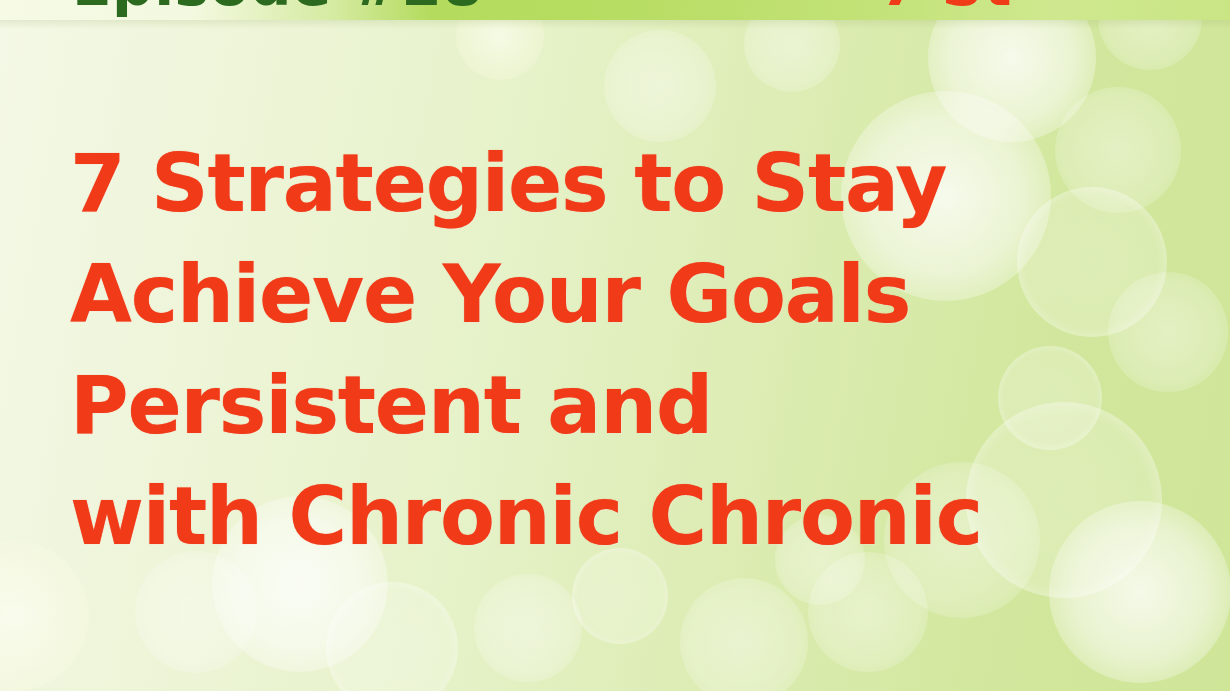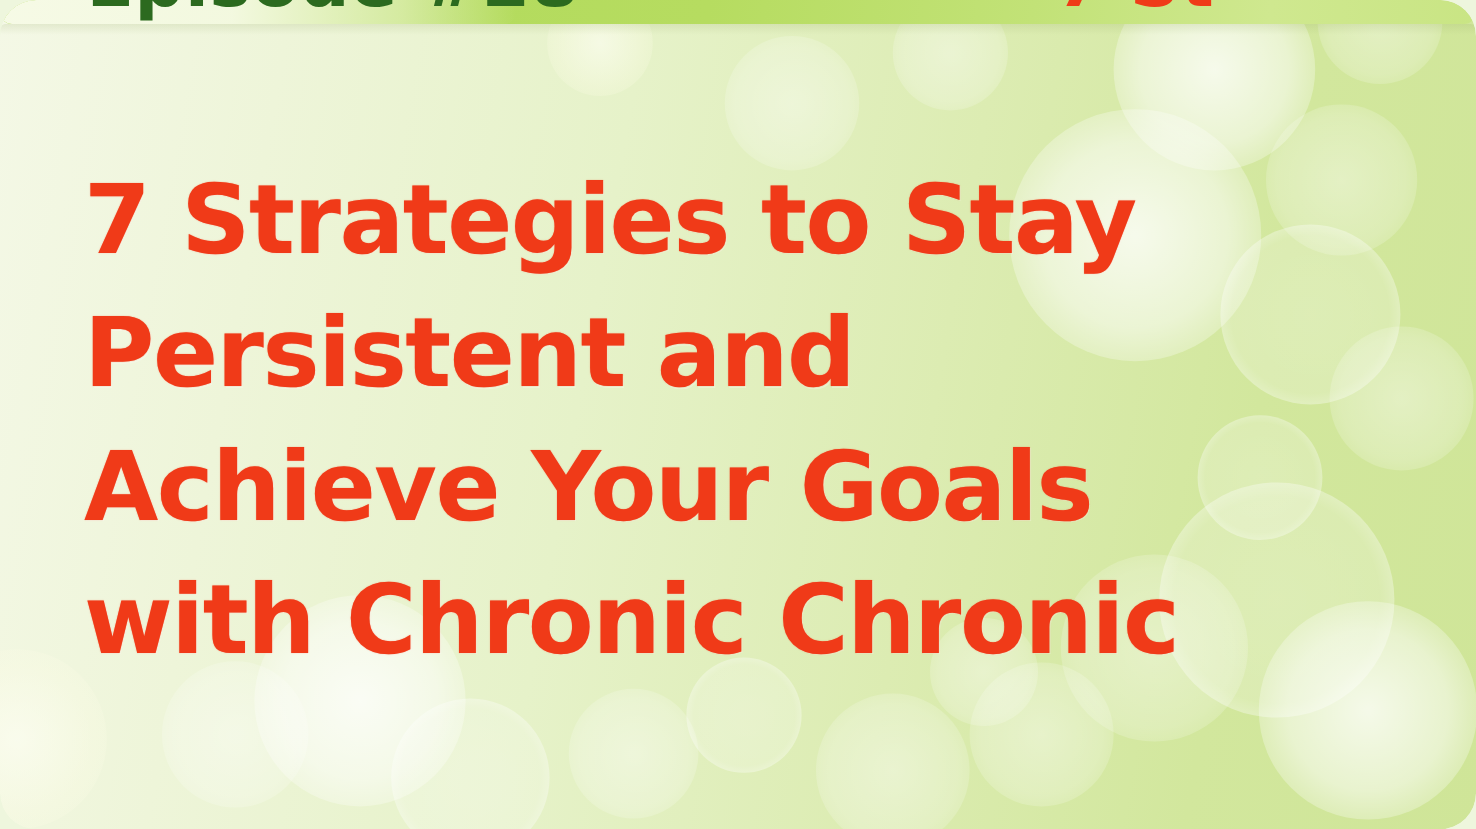--- a/index.html
+++ b/index.html
@@ -1,15 +1,15 @@
 <!DOCTYPE html>
 <html><head>
 <meta charset="utf-8">
 <style>
-  * { margin:0; padding:0; box-sizing:border-box;border-radius:30px; }
+  * { margin:0; padding:0; box-sizing:border-box; }
   html,body { width:1230px; height:691px; overflow:hidden; }
   body {
     font-family:"DejaVu Sans", sans-serif;
     background:#eef6dd;
     position:relative;
   }
 
   
   #slide {
     position:relative;
@@ -168,18 +168,18 @@
 
   <div id="topbar">
     <div id="topbar-wash"></div>
     <span class="ribbon-text" id="episode-label">Episode #28</span>
     <span class="ribbon-text" id="ribbon-accent">7 St</span>
   </div>
   <div id="topbar-shadow"></div>
 
   <h1 id="headline">
       <span class="line">7 Strategies to Stay</span>
+      <span class="line">Achieve Your Goals</span>
       <span class="line">Persistent and</span>
-      <span class="line">Achieve Your Goals</span>
       <span class="line">with Chronic Chronic</span>
     </h1>
 
 </div>
 
 </body></html>

